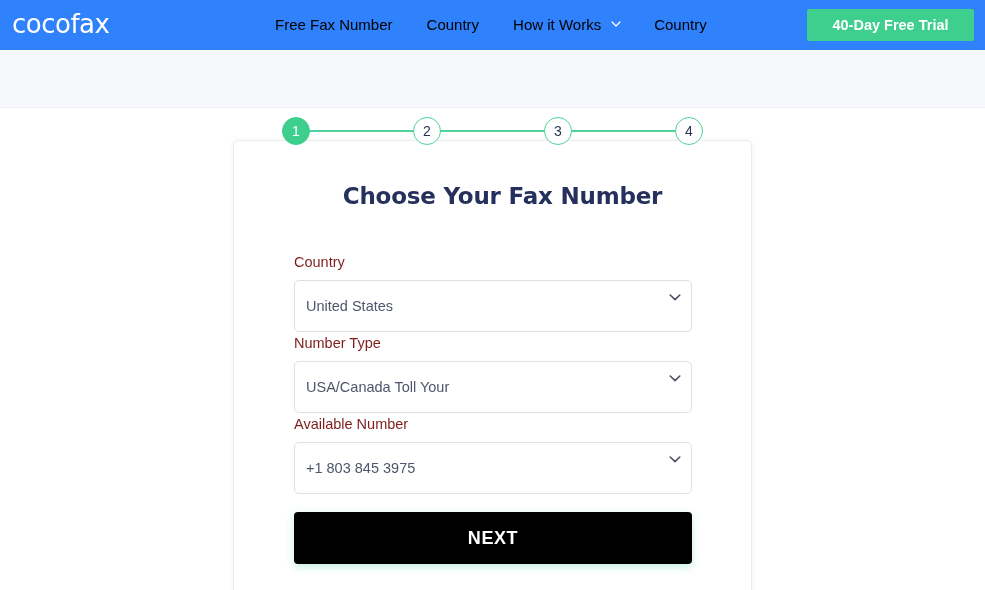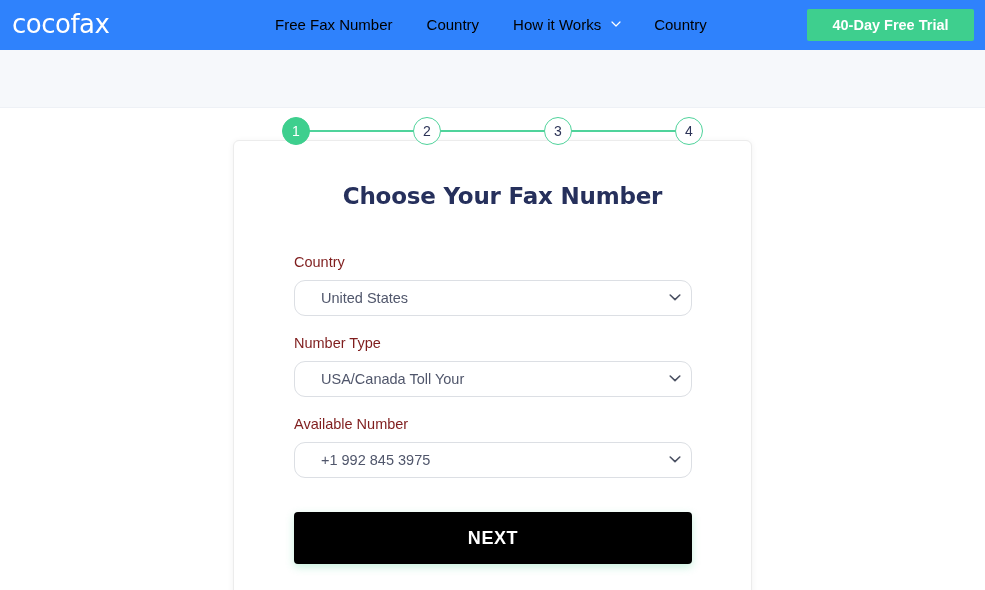--- a/index.html
+++ b/index.html
@@ -180,28 +180,28 @@
     margin-bottom: 9px;
     line-height: 18px;
   }
   .select-wrap {
     position: relative;
     width: 398px;
     height: 36px;
   }
   .select-box {
     width: 398px;
-    height: 36px;
+    height: 52px;
     box-sizing: border-box;
     border: 1px solid #dcdfe4;
-    border-radius: 11px;
+    border-radius: 5px;
     background: #ffffff;
     font-size: 14.5px;
     color: #50566b;
-    padding: 0 34px 0 26px;
+    padding: 0 34px 0 11px;
     display: flex;
     align-items: center;
     cursor: pointer;
     font-family: "Liberation Sans", sans-serif;
     white-space: nowrap;
     overflow: hidden;
   }
   .select-caret {
     position: absolute;
     right: 11px;
@@ -306,21 +306,21 @@
             <svg viewBox="0 0 12 9" width="12" height="9">
               <path d="M1.2 2 L6 6.6 L10.8 2" fill="none" stroke="#4b5163" stroke-width="1.6" stroke-linecap="round" stroke-linejoin="round"></path>
             </svg>
           </span>
         </div>
       </div>
 
       <div class="field">
         <label class="field-label">Available Number</label>
         <div class="select-wrap">
-          <div class="select-box">+1 992 845 3975</div>
+          <div class="select-box">+1 803 845 3975</div>
           <span class="select-caret">
             <svg viewBox="0 0 12 9" width="12" height="9">
               <path d="M1.2 2 L6 6.6 L10.8 2" fill="none" stroke="#4b5163" stroke-width="1.6" stroke-linecap="round" stroke-linejoin="round"></path>
             </svg>
           </span>
         </div>
       </div>
 
     </div>
 

